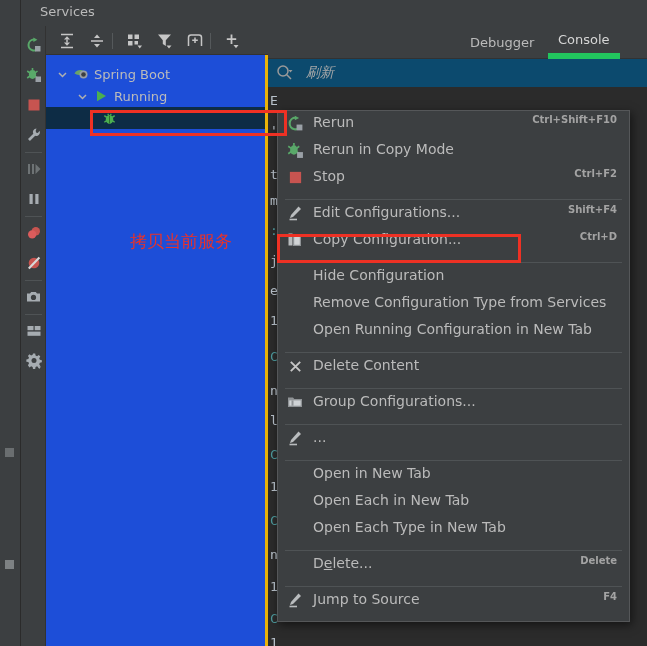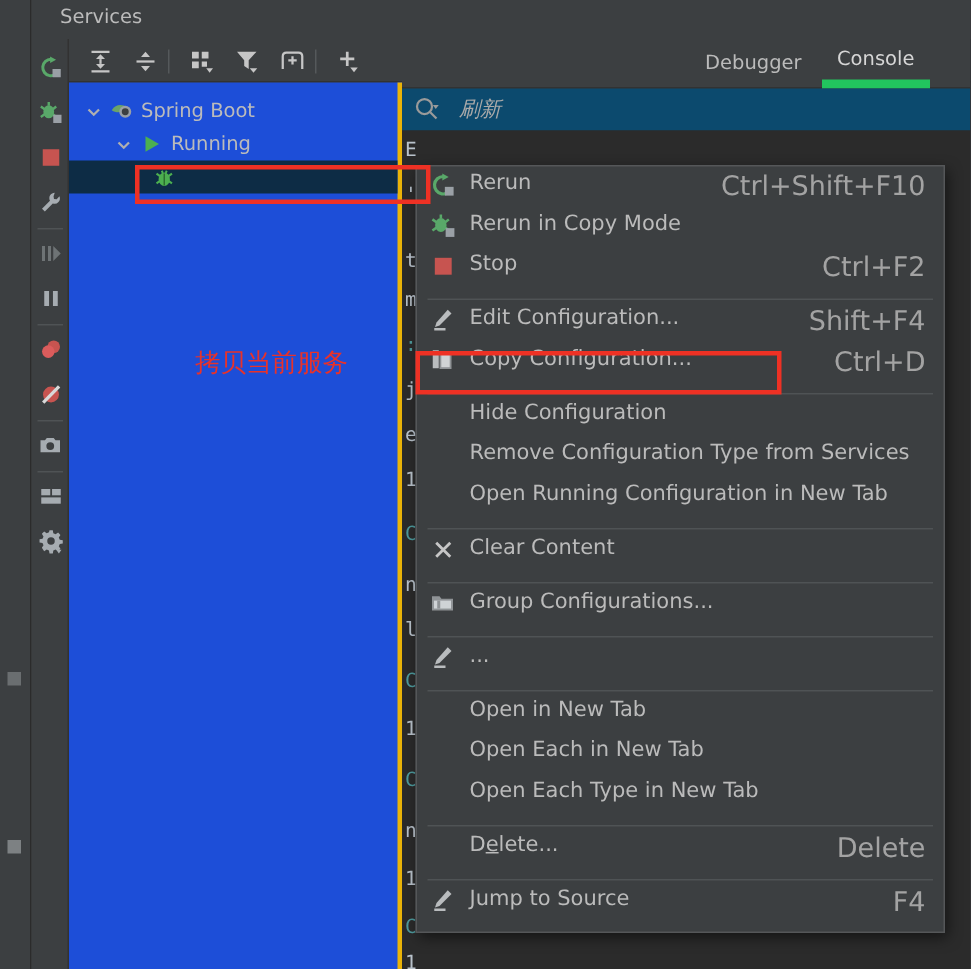--- a/index.html
+++ b/index.html
@@ -170,22 +170,22 @@
     padding-left: 6px;
     white-space: nowrap;
   }
   .mi .mic {
     width: 22px; height: 18px; flex: 0 0 auto;
     display: flex; align-items: center; justify-content: center;
     margin-right: 7px;
   }
   .mi .mlabel { flex: 1 1 auto; }
   .mi .mkey {
-    color: #a3a3a3; font-size: 18px;
-    margin-left: 14px; margin-right: 12px;
+    color: #a3a3a3; font-size: 10px;
+    margin-left: 14px; margin-right: 12px; font-weight: bold;
   }
   .msep { height: 1px; background: #4f5355; margin: 4px 7px; }
   .mi .ul { text-decoration: underline; }
 
   
   .redbox {
     position: absolute;
     border: 3px solid #ee3124;
     pointer-events: none;
   }
@@ -469,21 +469,21 @@
         <span class="mkey">Ctrl+F2</span>
       </div>
       <div class="msep"></div>
       <div class="mi">
         <span class="mic">
           <svg width="16" height="16" viewBox="0 0 16 16">
             <path d="M11.5 1.5 L14 4 L6 12 L3 13 L4 10 Z" fill="#b9bcbe"></path>
             <path d="M2.5 14.5 H10" stroke="#b9bcbe" stroke-width="1.6"></path>
           </svg>
         </span>
-        <span class="mlabel">Edit Configuration...</span>
+        <span class="mlabel">Edit Configurations...</span>
         <span class="mkey">Shift+F4</span>
       </div>
       <div class="mi">
         <span class="mic">
           <svg width="16" height="16" viewBox="0 0 16 16">
             <rect x="1.5" y="1.5" width="4" height="12" fill="#b9bcbe"></rect>
             <rect x="6" y="3" width="8" height="11" fill="#8f9396"></rect>
             <rect x="7.2" y="4.2" width="5.6" height="8.6" fill="#d0d3d5"></rect>
           </svg>
         </span>
@@ -506,21 +506,21 @@
         <span class="mlabel">Open Running Configuration in New Tab</span>
         <span class="mkey"></span>
       </div>
       <div class="msep"></div>
       <div class="mi">
         <span class="mic">
           <svg width="15" height="15" viewBox="0 0 16 16">
             <path d="M3 3 L13 13 M13 3 L3 13" stroke="#c6c6c6" stroke-width="2"></path>
           </svg>
         </span>
-        <span class="mlabel">Clear Content</span>
+        <span class="mlabel">Delete Content</span>
         <span class="mkey"></span>
       </div>
       <div class="msep"></div>
       <div class="mi">
         <span class="mic">
           <svg width="16" height="16" viewBox="0 0 16 16">
             <path d="M1 3.5h5l1.3 1.6H15V13H1z" fill="#8f9396"></path>
             <rect x="2.3" y="6.4" width="11.4" height="5.3" fill="#cfd3d6"></rect>
             <rect x="4.5" y="6.4" width="2" height="5.3" fill="#8f9396"></rect>
           </svg>

